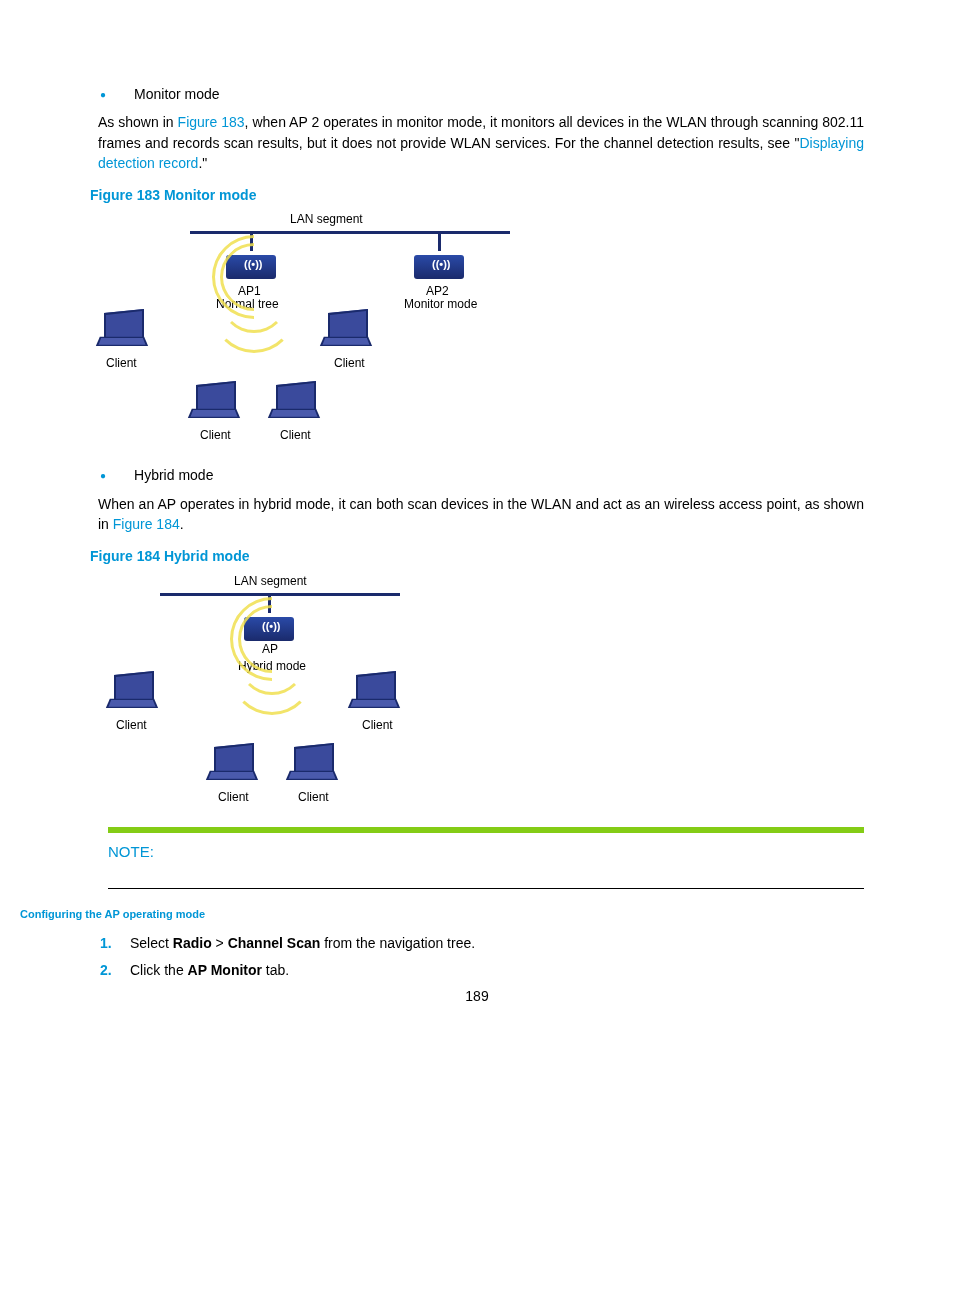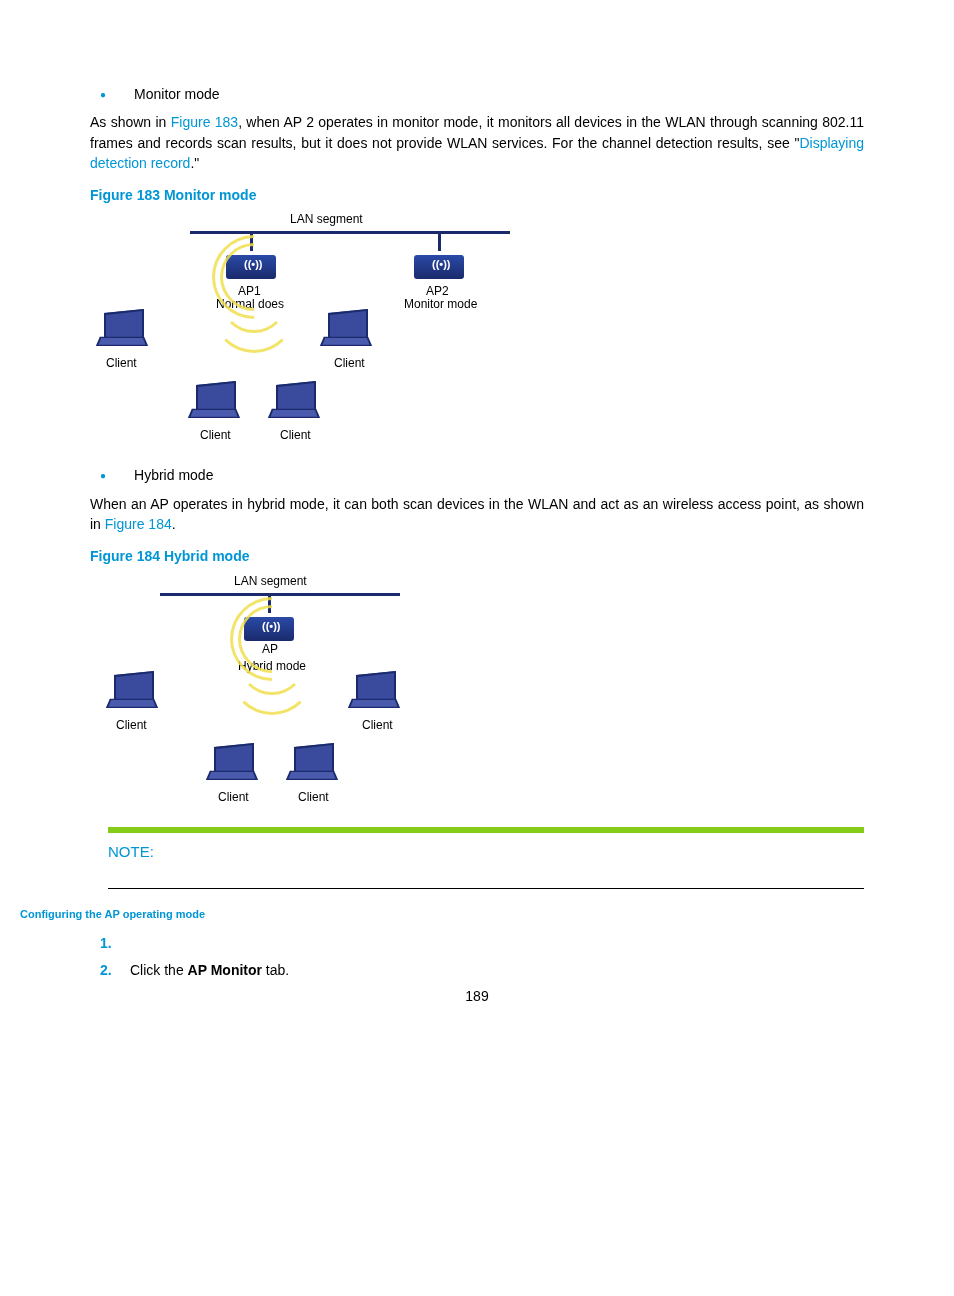--- a/index.html
+++ b/index.html
@@ -22,21 +22,21 @@
     font-size: 10px;
     margin-right: 28px;
     position: relative;
     top: -1px;
   }
   .para {
     margin: 0 0 12px 0;
     text-align: justify;
   }
   .indent {
-    margin-left: 0;
+    margin-left: 8px;
   }
   a.link {
     color: #0096d6;
     text-decoration: none;
     cursor: pointer;
   }
   .fig-caption {
     color: #0096d6;
     font-weight: bold;
     margin: 6px 0 6px 0;
@@ -181,21 +181,21 @@
   <div class="lan-line" style="left:100px;top:20px;width:320px;"></div>
   <div class="v-line" style="left:160px;top:20px;height:20px;"></div>
   <div class="v-line" style="left:348px;top:20px;height:20px;"></div>
 
   <div class="ap-icon" style="left:136px;top:40px;">
       <div class="ap-top"></div>
       <div class="ap-body"></div>
       <div class="ap-wave">((•))</div>
     </div>
   <div class="d-label" style="left:148px;top:72px;">AP1</div>
-  <div class="d-label" style="left:126px;top:85px;">Normal does</div>
+  <div class="d-label" style="left:126px;top:85px;">Normal tree</div>
 
   <div class="ap-icon" style="left:324px;top:40px;">
       <div class="ap-top"></div>
       <div class="ap-body"></div>
       <div class="ap-wave">((•))</div>
     </div>
   <div class="d-label" style="left:336px;top:72px;">AP2</div>
   <div class="d-label" style="left:314px;top:85px;">Monitor mode</div>
 
   <div class="arc" style="left:130px;top:32px;width:62px;height:62px;transform:rotate(45deg);"></div>
@@ -287,20 +287,23 @@
 </div>
 
 <div class="note-box">
   <div class="note-label">NOTE:</div>
 </div>
 
 <div class="heading">Configuring the AP operating mode</div>
 
 <div class="ol-row">
   <span class="ol-num">1.</span>
+  <span>
+    <span>Select </span><b>Radio</b><span> &gt; </span><b>Channel Scan</b><span> from the navigation tree.</span>
+  </span>
 </div>
 <div class="ol-row">
   <span class="ol-num">2.</span>
   <span>
     <span>Click the </span><b>AP Monitor</b><span> tab.</span>
   </span>
 </div>
 
 <div class="pagenum">189</div>
 

